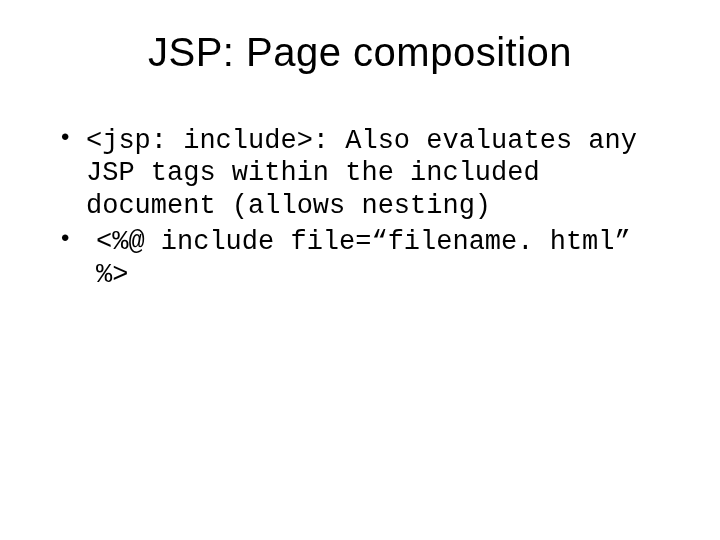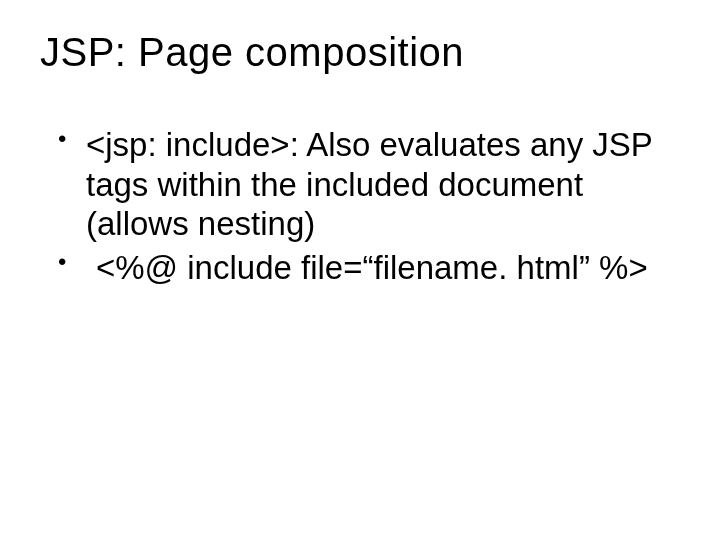--- a/index.html
+++ b/index.html
@@ -11,36 +11,38 @@
     font-family: Arial, Helvetica, sans-serif;
     color: #000;
   }
   .slide {
     box-sizing: border-box;
     width: 720px;
     height: 540px;
     padding: 20px 40px 40px 40px;
   }
   .title {
+    text-align: center;
     font-size: 40px;
     font-weight: normal;
     margin: 10px 0 50px 0;
     letter-spacing: 0.5px;
   }
   ul.bullets {
     list-style: none;
     padding: 0;
     margin: 0 10px 0 10px;
   }
   ul.bullets > li {
     position: relative;
     padding-left: 36px;
-    font-size: 33px;
+    font-size: 27px;
     line-height: 1.2;
     margin-bottom: 4px;
+    font-family: Liberation Mono, monospace;
   }
   ul.bullets > li::before {
     content: "•";
     position: absolute;
     left: 8px;
     top: 0;
     font-size: 24px;
     line-height: 1.2;
   }
   .line2 {

